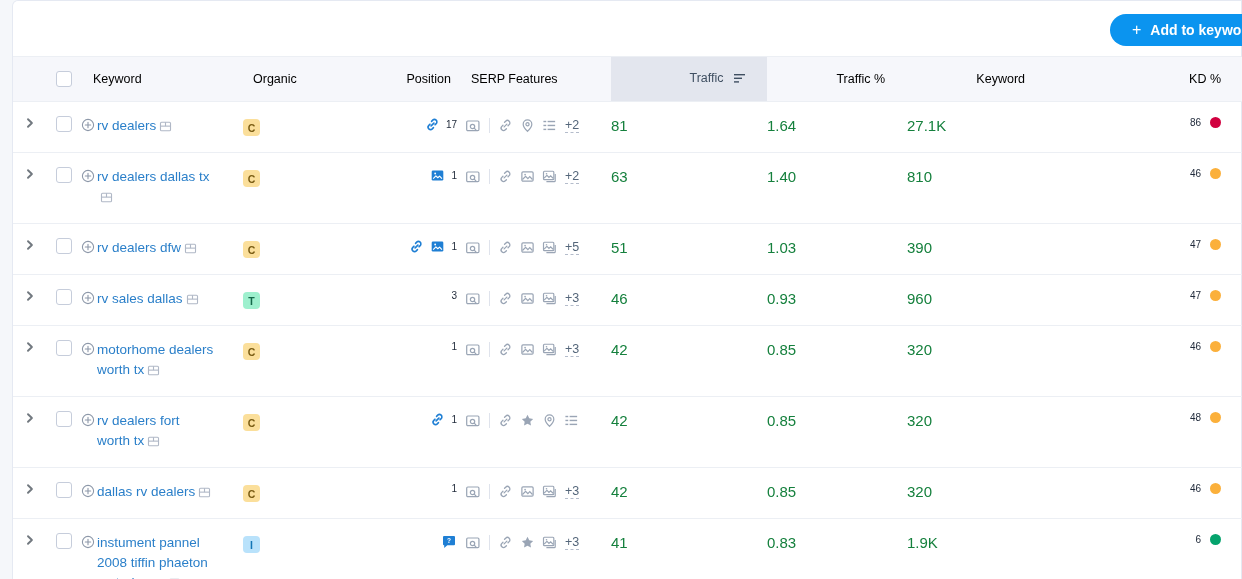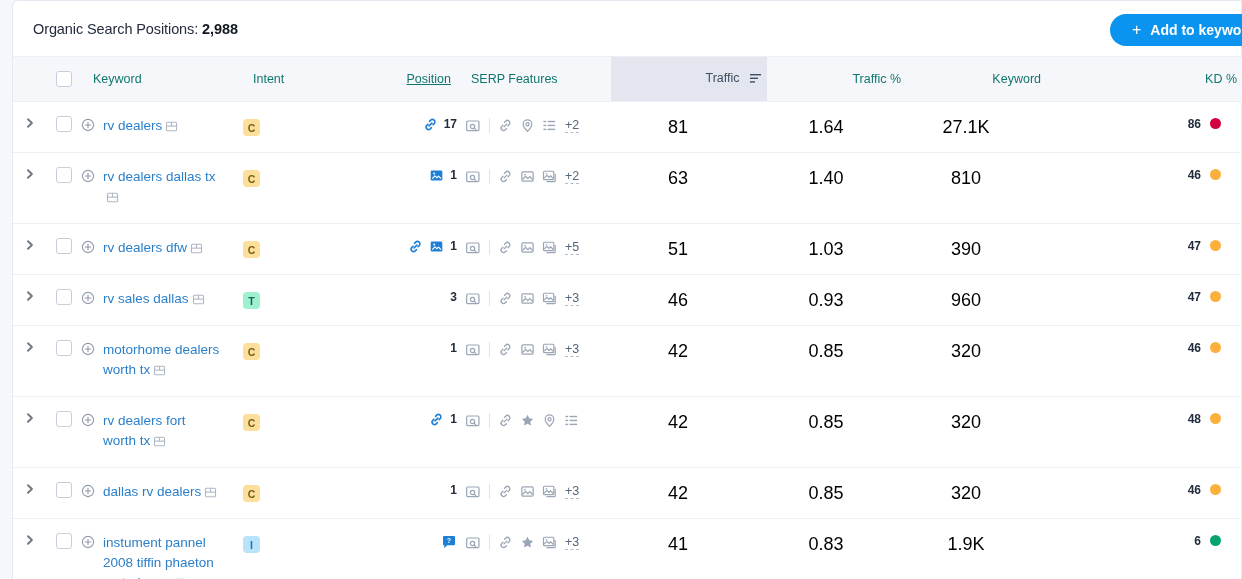--- a/index.html
+++ b/index.html
@@ -62,30 +62,30 @@
   .add-btn .plus { font-size: 16px; font-weight: normal; line-height: 1; }
 
   
   table.grid { width: 1230px; border-collapse: collapse; table-layout: fixed; }
 
   thead th {
     height: 44px;
     background: #f6f7fb;
     font-size: 12.5px;
     font-weight: normal;
-    color: #0f766e;
+    color: #000000;
     vertical-align: middle;
     border-bottom: 1px solid #eceff4;
     padding: 0;
     white-space: nowrap;
   }
   thead th.sorted { background: #e3e6ee; color: #3f4f61; }
 
   .th-pad-l { padding-left: 12px; text-align: left; }
-  .th-r { padding-right: 6px; text-align: right; }
+  .th-r { padding-right: 22px; text-align: right; }
   .th-c { text-align: center; }
 
   .sort-ico {
     display: inline-block;
     vertical-align: -2px;
     margin-left: 7px;
   }
 
   
   .c-exp  { width: 34px; }
@@ -115,21 +115,21 @@
     width: 16px; height: 16px;
     border: 1px solid #c6cddb;
     border-radius: 3px;
     background: #fff;
     cursor: pointer;
     display: block;
   }
   .cb.hdr { margin: 0; }
 
   
-  .kw-cell { display: flex; align-items: flex-start; gap: 8px; padding-top: 14px; padding-bottom: 13px; }
+  .kw-cell { display: flex; align-items: flex-start; gap: 2px; padding-top: 14px; padding-bottom: 13px; }
   .kw-plus { flex: 0 0 auto; margin-top: 2px; cursor: pointer; }
   .kw-text {
     font-size: 13.5px;
     color: #2a7fc9;
     line-height: 20px;
     cursor: pointer;
     max-width: 118px;
     word-wrap: break-word;
   }
   .kw-text .serp-chip { display: inline-block; vertical-align: -3px; margin-left: 3px; }
@@ -149,58 +149,55 @@
   }
   .badge.C { background: #fbdf9b; color: #7a5c13; }
   .badge.T { background: #9ef0ce; color: #14694a; }
   .badge.I { background: #b9e2fb; color: #1476b5; }
 
   
   .pos-wrap {
     display: flex; align-items: center; justify-content: flex-end;
     gap: 6px; padding-top: 15px; padding-right: 2px;
   }
-  .pos-num { font-size: 12px; color: #222c3c; font-weight: bold; }
+  .pos-num { font-size: 10px; color: #222c3c; }
 
   
   .serp-wrap {
     display: flex; align-items: center; gap: 7px;
     padding-top: 16px; padding-left: 6px;
   }
   .serp-div { width: 1px; height: 15px; background: #dfe3ec; margin: 0 1px; }
   .more {
     font-size: 12.5px; color: #54667a;
     border-bottom: 1px dashed #b4bccb;
     line-height: 13px; cursor: pointer; margin-left: 1px;
   }
 
   
   .num {
-    text-align: center;
-    font-size: 18px;
-    color: #000000;
+    text-align: left;
+    font-size: 15px;
+    color: #15803d;
     padding-top: 15px;
     padding-right: 22px;
   }
   .kd-wrap {
     display: flex; align-items: center; justify-content: flex-end;
     gap: 9px; padding-top: 15px; padding-right: 22px;
   }
   .dot { width: 11px; height: 11px; border-radius: 50%; display: block; }
 </style>
 </head>
 <body>
 
 <div class="page">
   <div class="card">
 
     <div class="topbar">
-      <div class="topbar-title">
-        <span>Organic Search Positions: </span><b>2,988</b>
-      </div>
       <button class="add-btn">
         <span class="plus">+</span>
         <span>Add to keyword</span>
       </button>
     </div>
 
     <table class="grid">
       <colgroup>
         <col class="c-exp">
           <col class="c-chk">
@@ -216,23 +213,23 @@
       <thead>
         <tr>
           <th></th>
           <th class="th-c">
             <span class="cb hdr" style="margin:0 auto;"></span>
           </th>
           <th class="th-pad-l">
             <span>Keyword</span>
           </th>
           <th class="th-pad-l">
-            <span>Intent</span>
+            <span>Organic</span>
           </th>
-          <th class="th-r" style="padding-right:8px;text-decoration:underline;">
+          <th class="th-r" style="padding-right:8px;">
             <span>Position</span>
           </th>
           <th class="th-pad-l">
             <span>SERP Features</span>
           </th>
           <th class="th-r sorted">
             <span>Traffic</span>
             <span class="sort-ico">
               <svg width="11" height="11" viewBox="0 0 11 11">
                   <rect x="0" y="1" width="11" height="1.4" fill="#3f4f61"></rect>

